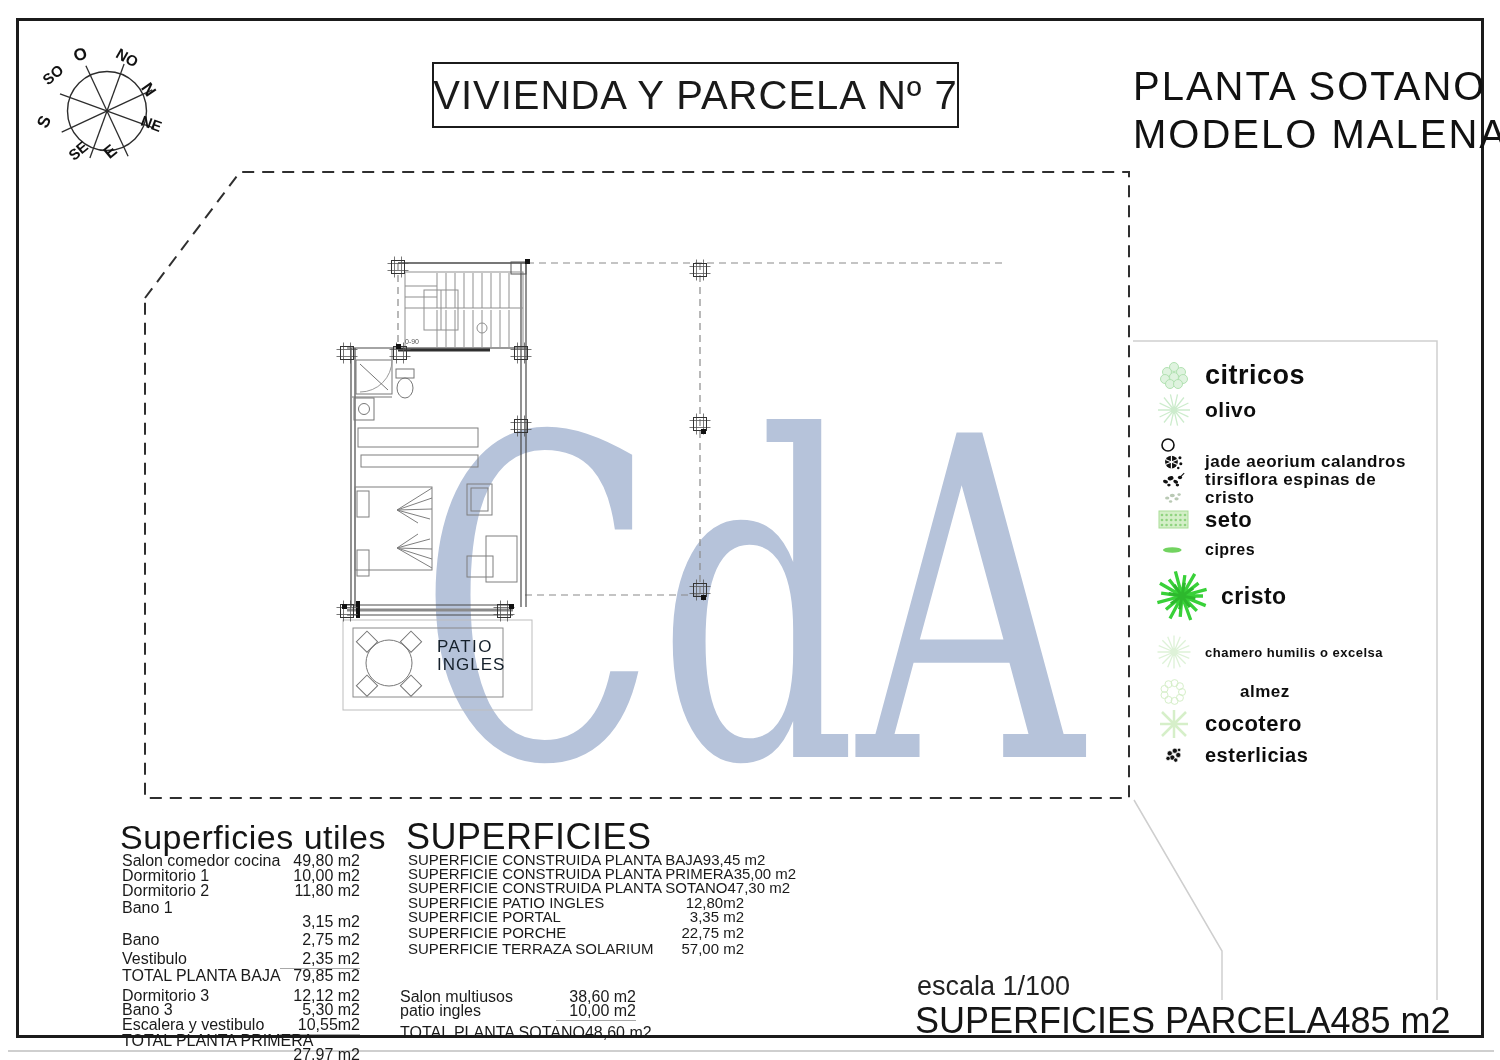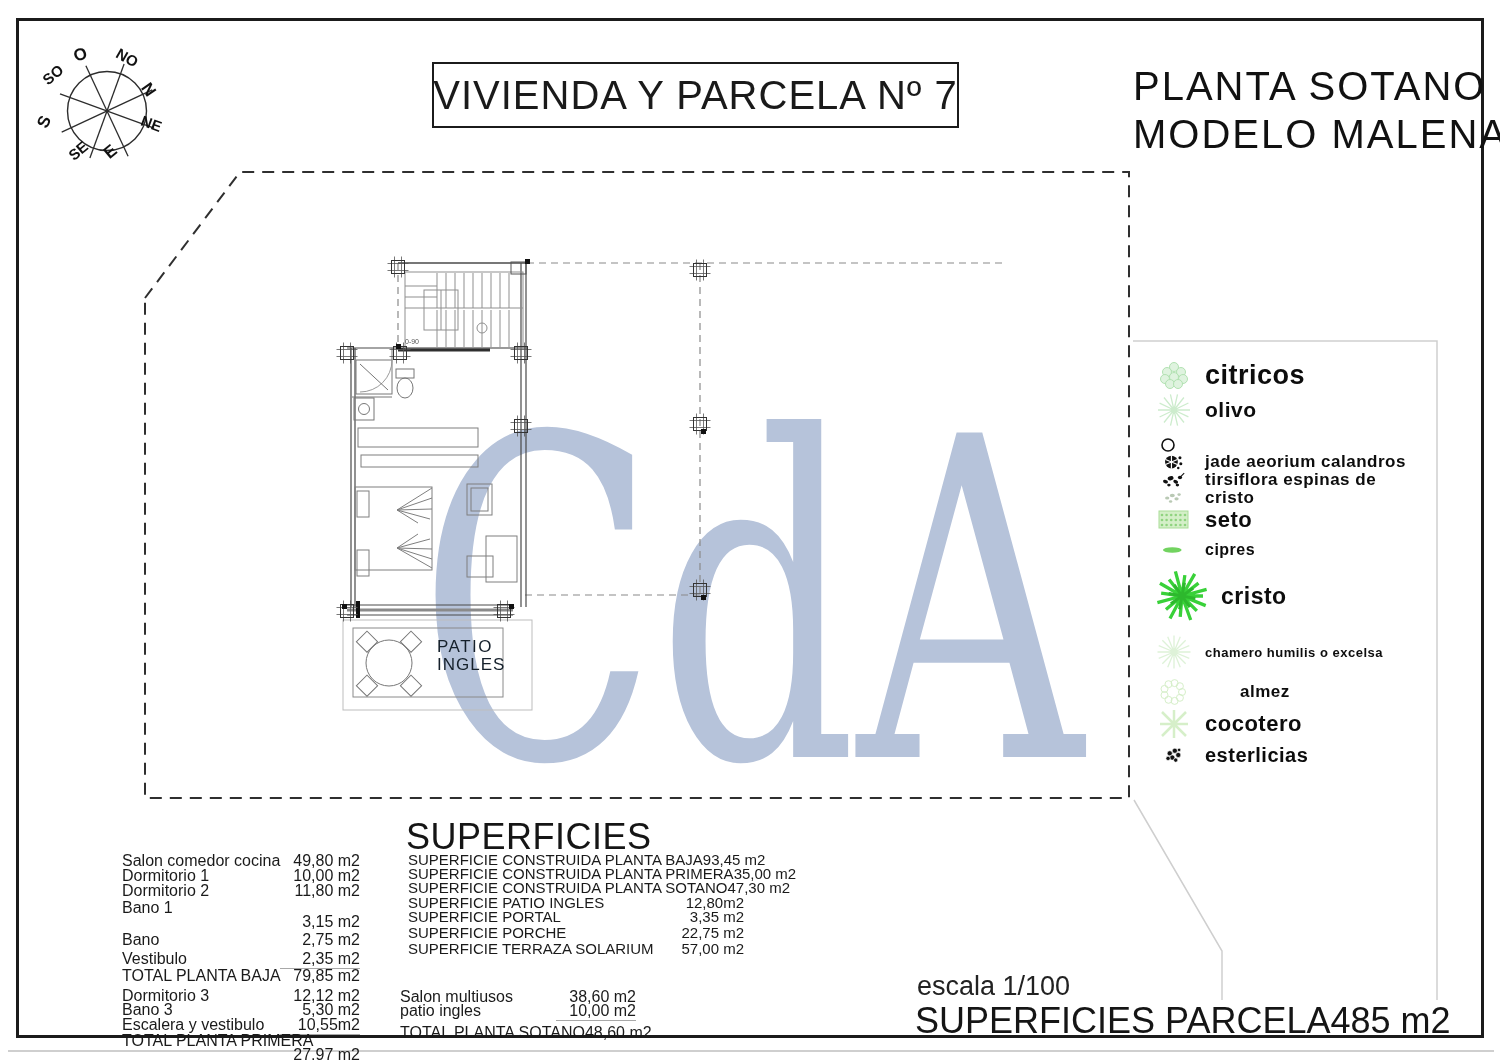--- a/index.html
+++ b/index.html
@@ -355,20 +355,21 @@
               <circle cx="22" cy="26" r="2.5"></circle>
               <circle cx="13" cy="24" r="2.5"></circle>
               <circle cx="26" cy="14" r="2"></circle>
             </g>
           </svg>
         </span>
         <span class="llabel" style="font-size: 20px;">esterlicias</span>
       </div>
     </div>
 
+  <div class="tbl-head" style="left:120px;top:818px;font-size:34px;">Superficies utiles</div>
   <div id="tbl-left" class="tbl" style="left:122px;top:854px;width:238px;font-size:16px;">
       <div class="trow">
         <span class="tl">Salon comedor cocina</span>
         <span class="tv">49,80 m2</span>
       </div>
       <div class="trow" style="margin-top: 1px; gap: 40px;">
         <span class="tl">Dormitorio 1</span>
         <span class="tv">10,00 m2</span>
       </div>
       <div class="trow" style="margin-top: 1px;">

